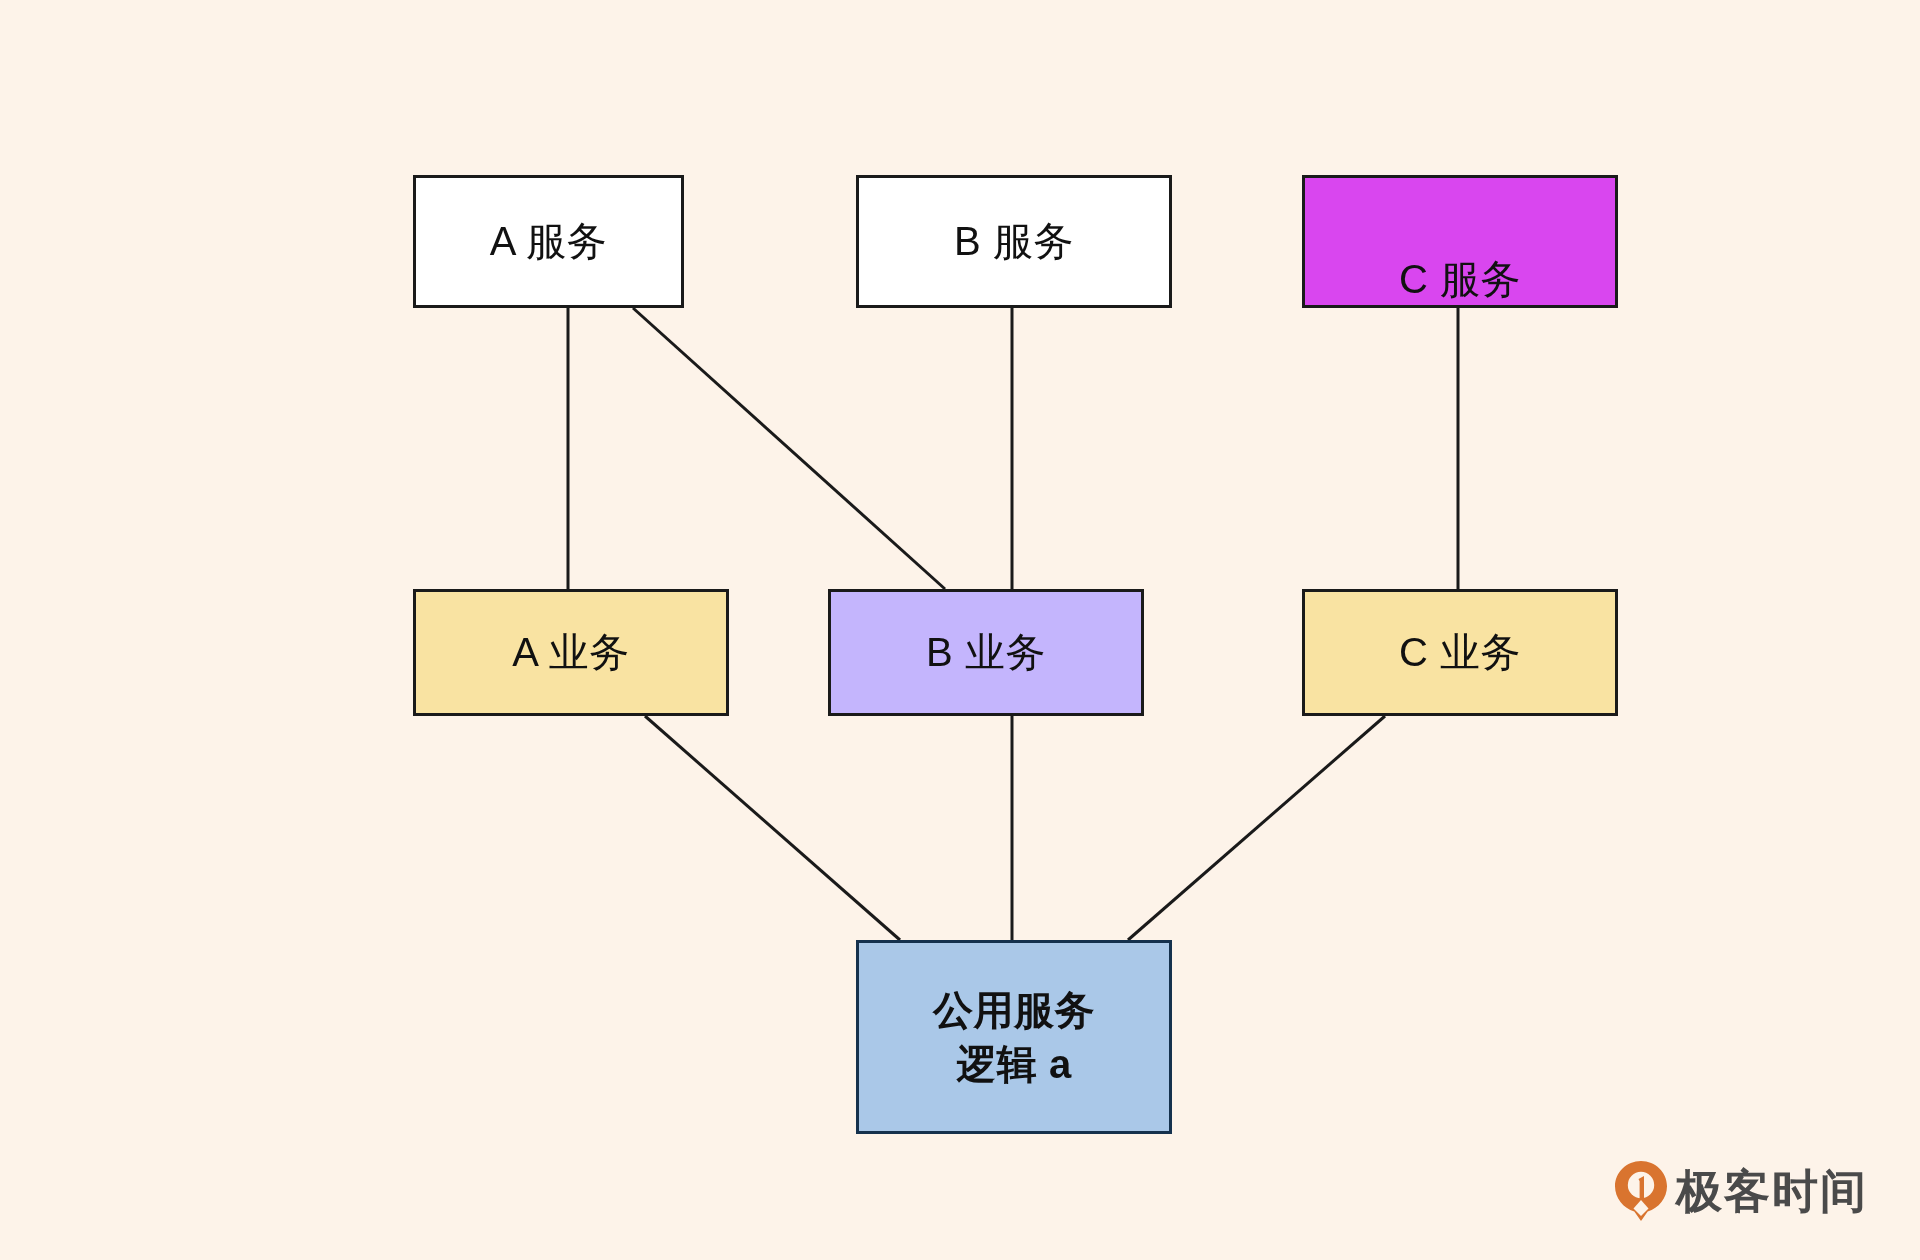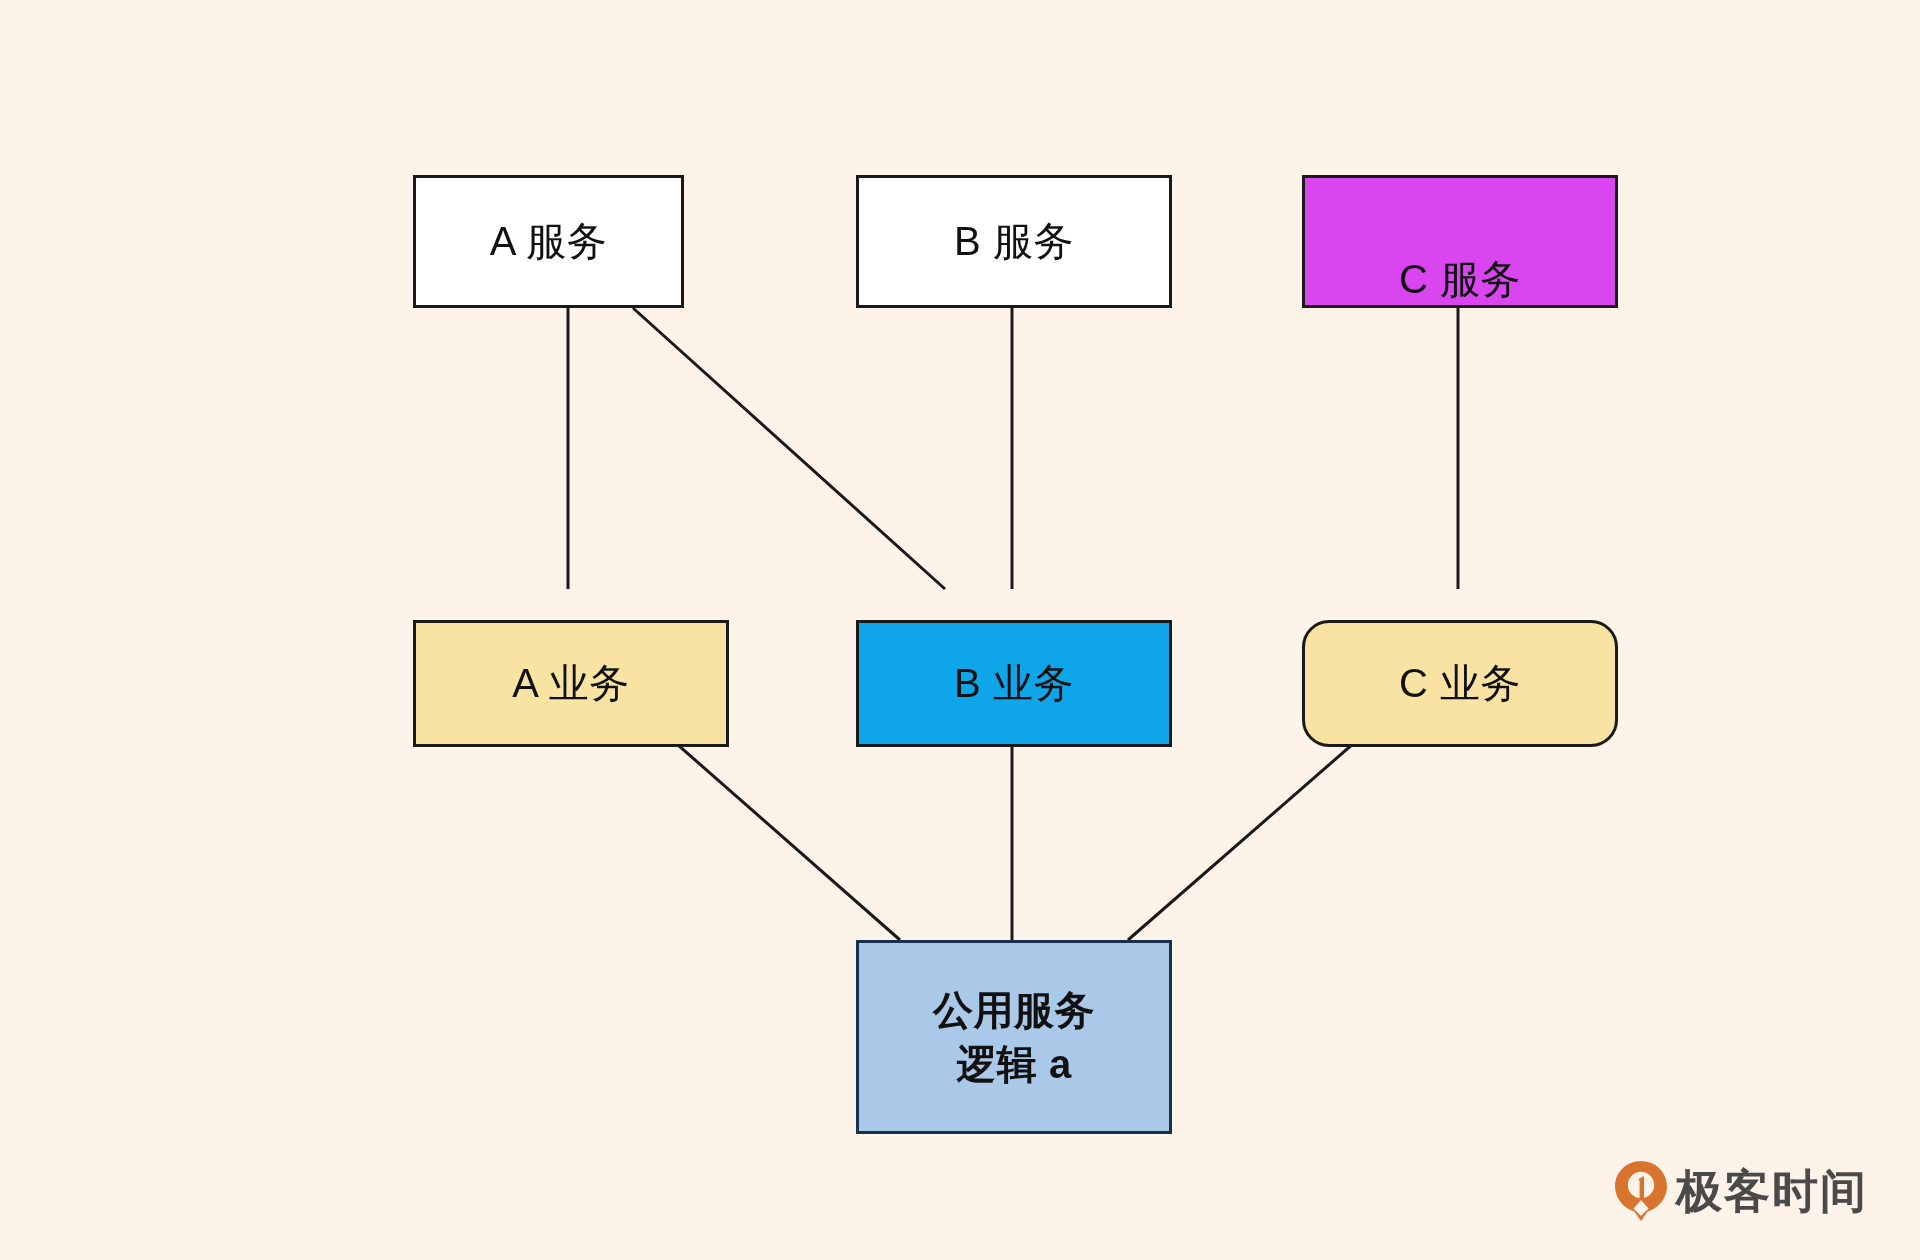--- a/index.html
+++ b/index.html
@@ -39,21 +39,20 @@
     font-size: 40px;
     line-height: 1.28;
     letter-spacing: 0.5px;
     white-space: pre-line;
   }
   .node.service {
     background: #ffffff;
   }
   .node.business {
     background: #f9e3a2;
-    margin-top: 31px;
   }
   .node.shared {
     background: #aac8e8;
     border-color: #15314d;
     line-height: 1.35;
   }
   .node-label {
     display: block;
     white-space: pre-line;
   }
@@ -93,22 +92,22 @@
       <line x1="645" y1="716" x2="900" y2="940" stroke="#1a1a1a" stroke-width="3"></line>
       <line x1="1012" y1="716" x2="1012" y2="940" stroke="#1a1a1a" stroke-width="3"></line>
       <line x1="1385" y1="716" x2="1128" y2="940" stroke="#1a1a1a" stroke-width="3"></line>
     </svg>
 
   <div id="nodes-layer">
       <div class="node service" style="left: 413px; top: 175px; width: 271px; height: 133px; background: rgb(255, 255, 255);"><span class="node-label">A 服务</span></div>
       <div class="node service" style="left: 856px; top: 175px; width: 316px; height: 133px; background: rgb(255, 255, 255);"><span class="node-label">B 服务</span></div>
       <div class="node service" style="left: 1302px; top: 175px; width: 316px; height: 133px; background: #d946ef; align-items: flex-end;"><span class="node-label">C 服务</span></div>
       <div class="node business" style="left: 413px; top: 589px; width: 316px; height: 127px; background: rgb(249, 227, 162);"><span class="node-label">A 业务</span></div>
-      <div class="node business" style="left: 856px; top: 589px; width: 316px; height: 127px; background: #0ea5e9;"><span class="node-label">B 业务</span></div>
-      <div class="node business" style="left: 1302px; top: 589px; width: 316px; height: 127px; background: rgb(249, 227, 162); border-radius: 27px;"><span class="node-label">C 业务</span></div>
+      <div class="node business" style="left: 828px; top: 589px; width: 316px; height: 127px; background: #c4b5fd;"><span class="node-label">B 业务</span></div>
+      <div class="node business" style="left: 1302px; top: 589px; width: 316px; height: 127px; background: rgb(249, 227, 162);"><span class="node-label">C 业务</span></div>
       <div class="node shared" style="left: 856px; top: 940px; width: 316px; height: 194px; background: rgb(170, 200, 232); font-weight: bold;"><span class="node-label">公用服务
 逻辑 a</span></div>
     </div>
 
   <div id="brand">
     <span class="logo-mark">
       <svg width="54" height="62" viewBox="0 0 54 62" xmlns="http://www.w3.org/2000/svg">
         <path d="M27 1 C12.6 1 1 12.3 1 26.3 C1 38.2 9.3 48.2 20.3 51.5 L27 61 L33.7 51.5 C44.7 48.2 53 38.2 53 26.3 C53 12.3 41.4 1 27 1 Z" fill="#d9742f"></path>
         <circle cx="27" cy="25" r="13.2" fill="#fdf3e9"></circle>
         <path d="M24.5 19 L30 16 L30 40 L25.6 40 L25.6 21.3 Z" fill="#d9742f"></path>

